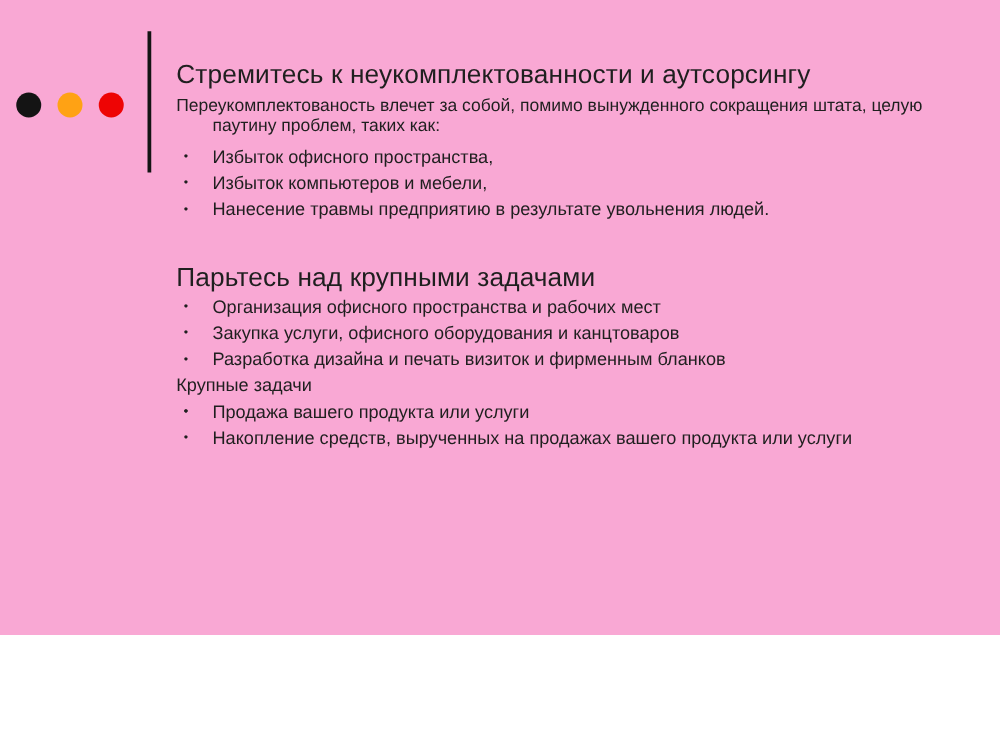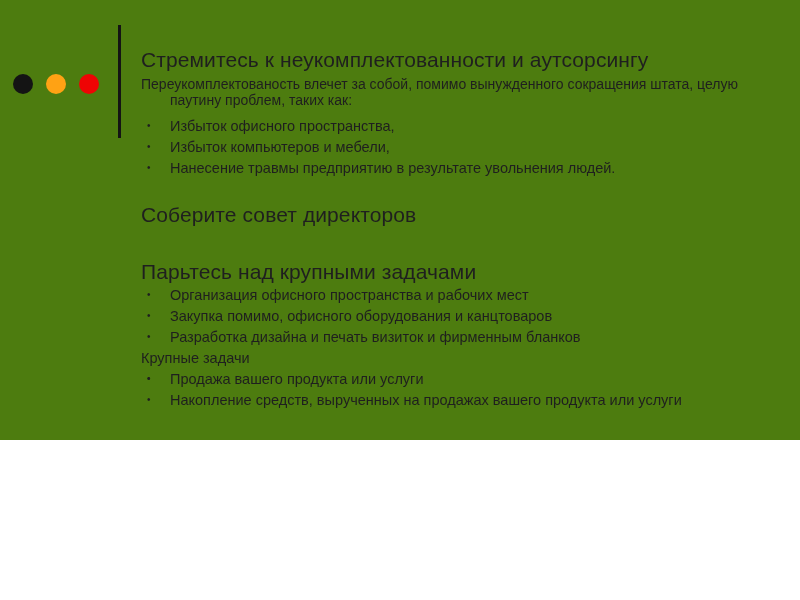--- a/index.html
+++ b/index.html
@@ -4,22 +4,22 @@
 <style>
   * { box-sizing: border-box; margin: 0; padding: 0; }
   html, body { width: 800px; height: 600px; }
   body {
     font-family: "Liberation Sans", sans-serif;
     background: #ffffff;
   }
   .slide {
     position: relative;
     width: 800px;
-    height: 440px;
-    background: #4d7c0f;
+    height: 508px;
+    background: #f9a8d4;
     overflow: hidden;
     color: #1f1f1f;
   }
   
   .dot {
     position: absolute;
     top: 74px;
     width: 20px;
     height: 20px;
     border-radius: 50%;
@@ -115,33 +115,32 @@
       <li>
         <span class="bullet">•</span>
         <span>Избыток компьютеров и мебели,</span>
       </li>
       <li>
         <span class="bullet">•</span>
         <span>Нанесение травмы предприятию в результате увольнения людей.</span>
       </li>
     </ul>
 
-    <div class="h-sub s2">Соберите совет директоров</div>
 
     <div class="h-sub s3">Парьтесь над крупными задачами</div>
 
 
     <ul class="blist tight">
       <li>
         <span class="bullet">•</span>
         <span>Организация офисного пространства и рабочих мест</span>
       </li>
       <li>
         <span class="bullet">•</span>
-        <span>Закупка помимо, офисного оборудования и канцтоваров</span>
+        <span>Закупка услуги, офисного оборудования и канцтоваров</span>
       </li>
       <li>
         <span class="bullet">•</span>
         <span>Разработка дизайна и печать визиток и фирменным бланков</span>
       </li>
     </ul>
 
     <div class="group-label">Крупные задачи</div>
 
     <ul class="blist tight">

